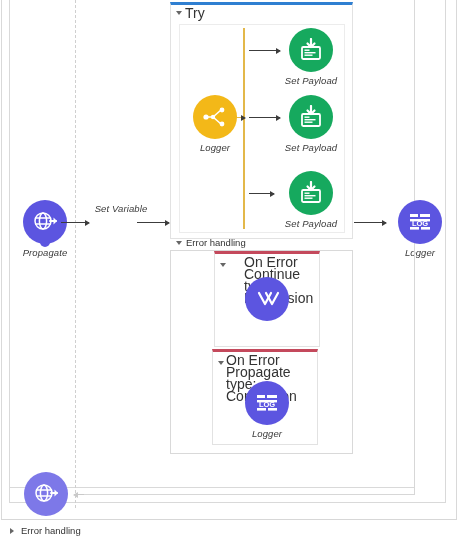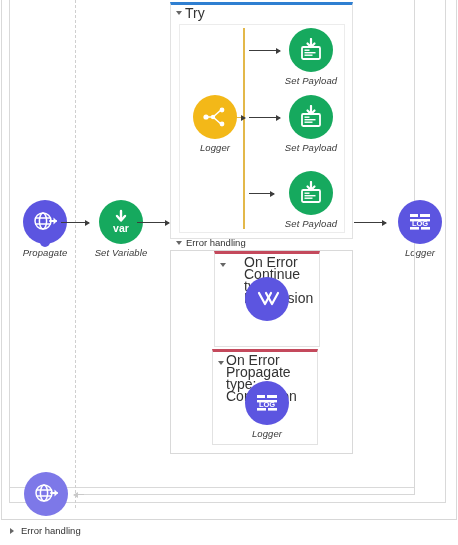--- a/index.html
+++ b/index.html
@@ -277,27 +277,20 @@
         </g>
         <path d="M19 12 L25 12" stroke="#fff" stroke-width="2" stroke-linecap="round"></path>
         <path d="M22.5 8.6 L26 12 L22.5 15.4 Z" fill="#fff"></path>
       </svg>
       <span class="abs" style="left:17px; bottom:-3px; width:10px; height:8px; border-radius:0 0 8px 8px; background:#5c55e0;"></span>
     </div>
     <div class="lbl">Propagate</div>
   </div>
 
   <div class="node" style="left:88px; top:200px;">
-    <div class="bubble b-green">
-      <svg width="30" height="30" viewBox="0 0 30 30" aria-hidden="true">
-        <path d="M15 4 L15 12" stroke="#fff" stroke-width="2.4" stroke-linecap="round"></path>
-        <path d="M11 9 L15 13.5 L19 9" stroke="#fff" stroke-width="2.4" fill="none" stroke-linecap="round" stroke-linejoin="round"></path>
-        <text x="15" y="25" font-family="'Liberation Sans', sans-serif" font-size="10.5" font-weight="bold" fill="#fff" text-anchor="middle">var</text>
-      </svg>
-    </div>
     <div class="lbl">Set Variable</div>
   </div>
 
   <div class="node" style="left:387px; top:200px;">
     <div class="bubble b-purple">
       <svg width="28" height="24" viewBox="0 0 28 24" aria-hidden="true">
         <rect x="4" y="4" width="8" height="3" fill="#fff"></rect>
         <rect x="14" y="4" width="10" height="3" fill="#fff"></rect>
         <rect x="4" y="9" width="20" height="2.4" fill="#fff"></rect>
         <rect x="4" y="17" width="9" height="2.6" fill="#fff"></rect>

